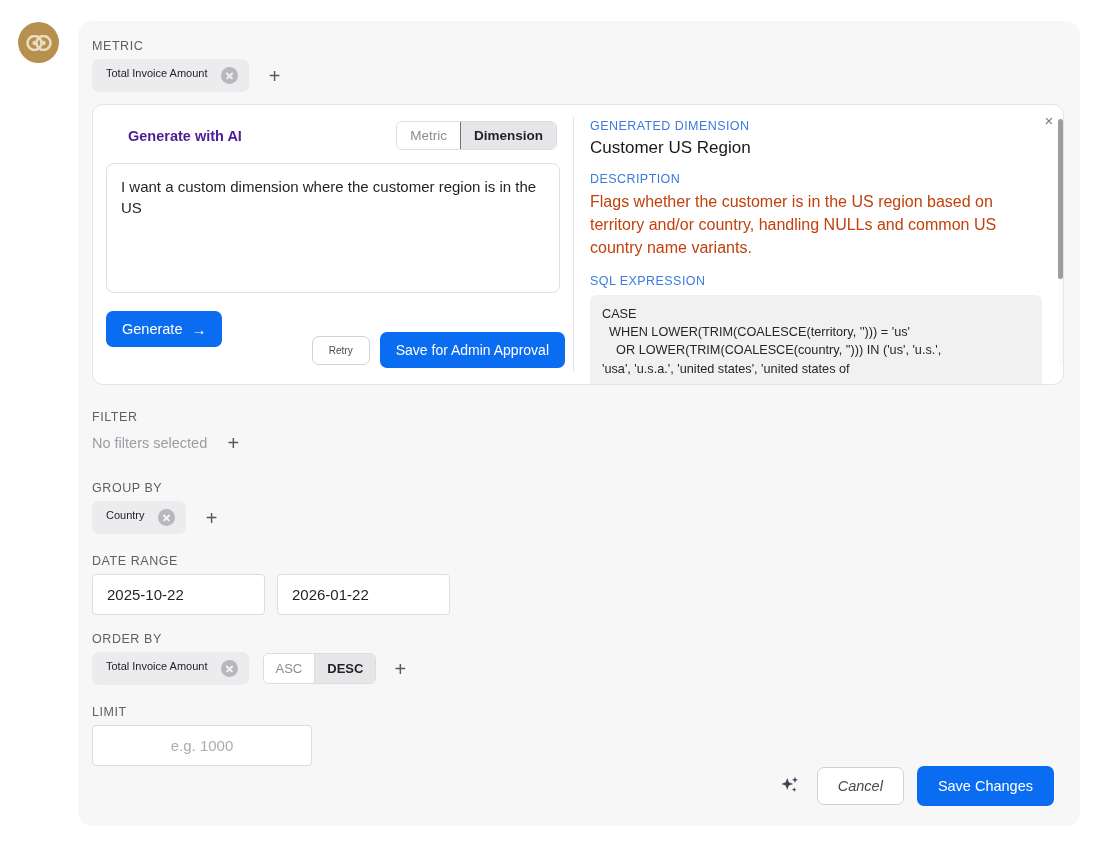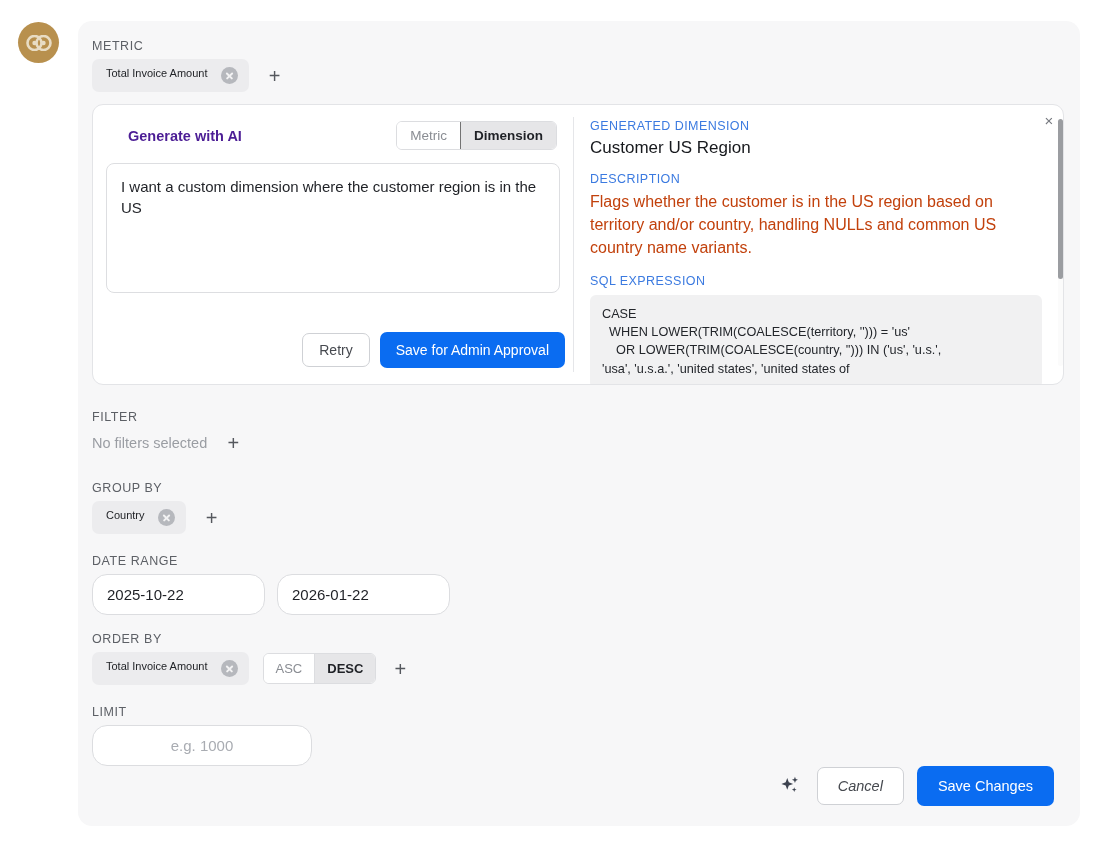--- a/index.html
+++ b/index.html
@@ -103,21 +103,21 @@
   .generate-btn {
     margin-top: 14px; padding: 9px 15px; display: inline-flex;
     align-items: center; gap: 9px; font-size: 14.5px;
   }
   .arrow { font-size: 15px; line-height: 1; }
 
   .ai-actions {
     position: absolute; right: 8px; bottom: 16px;
     display: flex; align-items: center; gap: 10px;
   }
-  .retry-btn { padding: 8px 16px; font-size: 14px; }
+  .retry-btn { padding: 8px 16px; font-size: 10px; }
   .approve-btn { padding: 9px 15px; font-size: 14px; }
 
   
   .kicker {
     font-size: 12.5px; letter-spacing: .035em; color: #3b7ae0;
     text-transform: uppercase;
   }
   .gen-name { font-size: 17px; color: #17191d; margin-top: 5px; font-weight: 400; }
   .gen-desc {
     font-size: 16px; color: #c2410c; line-height: 1.45;
@@ -139,21 +139,21 @@
     position: absolute; right: 0px; top: 14px; width: 5px; height: 247px;
     background: #fbfbfb; border-radius: 3px;
   }
   .vthumb {
     position: absolute; left: 0; top: 0; width: 5px; height: 160px;
     background: #9b9da1; border-radius: 3px; cursor: pointer;
   }
   .muted { color: #9a9da3; font-size: 14.5px; }
 
   .text-input {
-    border: 1px solid #dcdde0; border-radius: 15px; background: #fff;
+    border: 1px solid #dcdde0; border-radius: 4px; background: #fff;
     font-family: inherit; font-size: 15px; color: #1f2126;
     padding: 11px 14px; outline: none;
   }
   .text-input::placeholder { color: #a9acb2; }
 
   .dir-seg {
     display: inline-flex; border: 1px solid #dcdde0; border-radius: 6px;
     overflow: hidden; background: #fff;
   }
   .dir-btn {
@@ -203,20 +203,24 @@
         <div class="ai-head">
           <div class="ai-title">Generate with AI</div>
           <div class="seg">
             <button class="seg-btn">Metric</button>
             <button class="seg-btn active">Dimension</button>
           </div>
         </div>
 
         <textarea class="prompt-box" placeholder="Describe the metric or dimension you want..." style="">I want a custom dimension where the customer region is in the US</textarea>
 
+        <button class="btn btn-primary generate-btn">
+          <span>Generate</span>
+          <span class="arrow">→</span>
+        </button>
 
         <div class="ai-actions">
           <button class="btn btn-outline retry-btn">Retry</button>
           <button class="btn btn-primary approve-btn">Save for Admin Approval</button>
         </div>
       </div>
 
       <div class="ai-divider"></div>
 
       <div class="ai-right">

